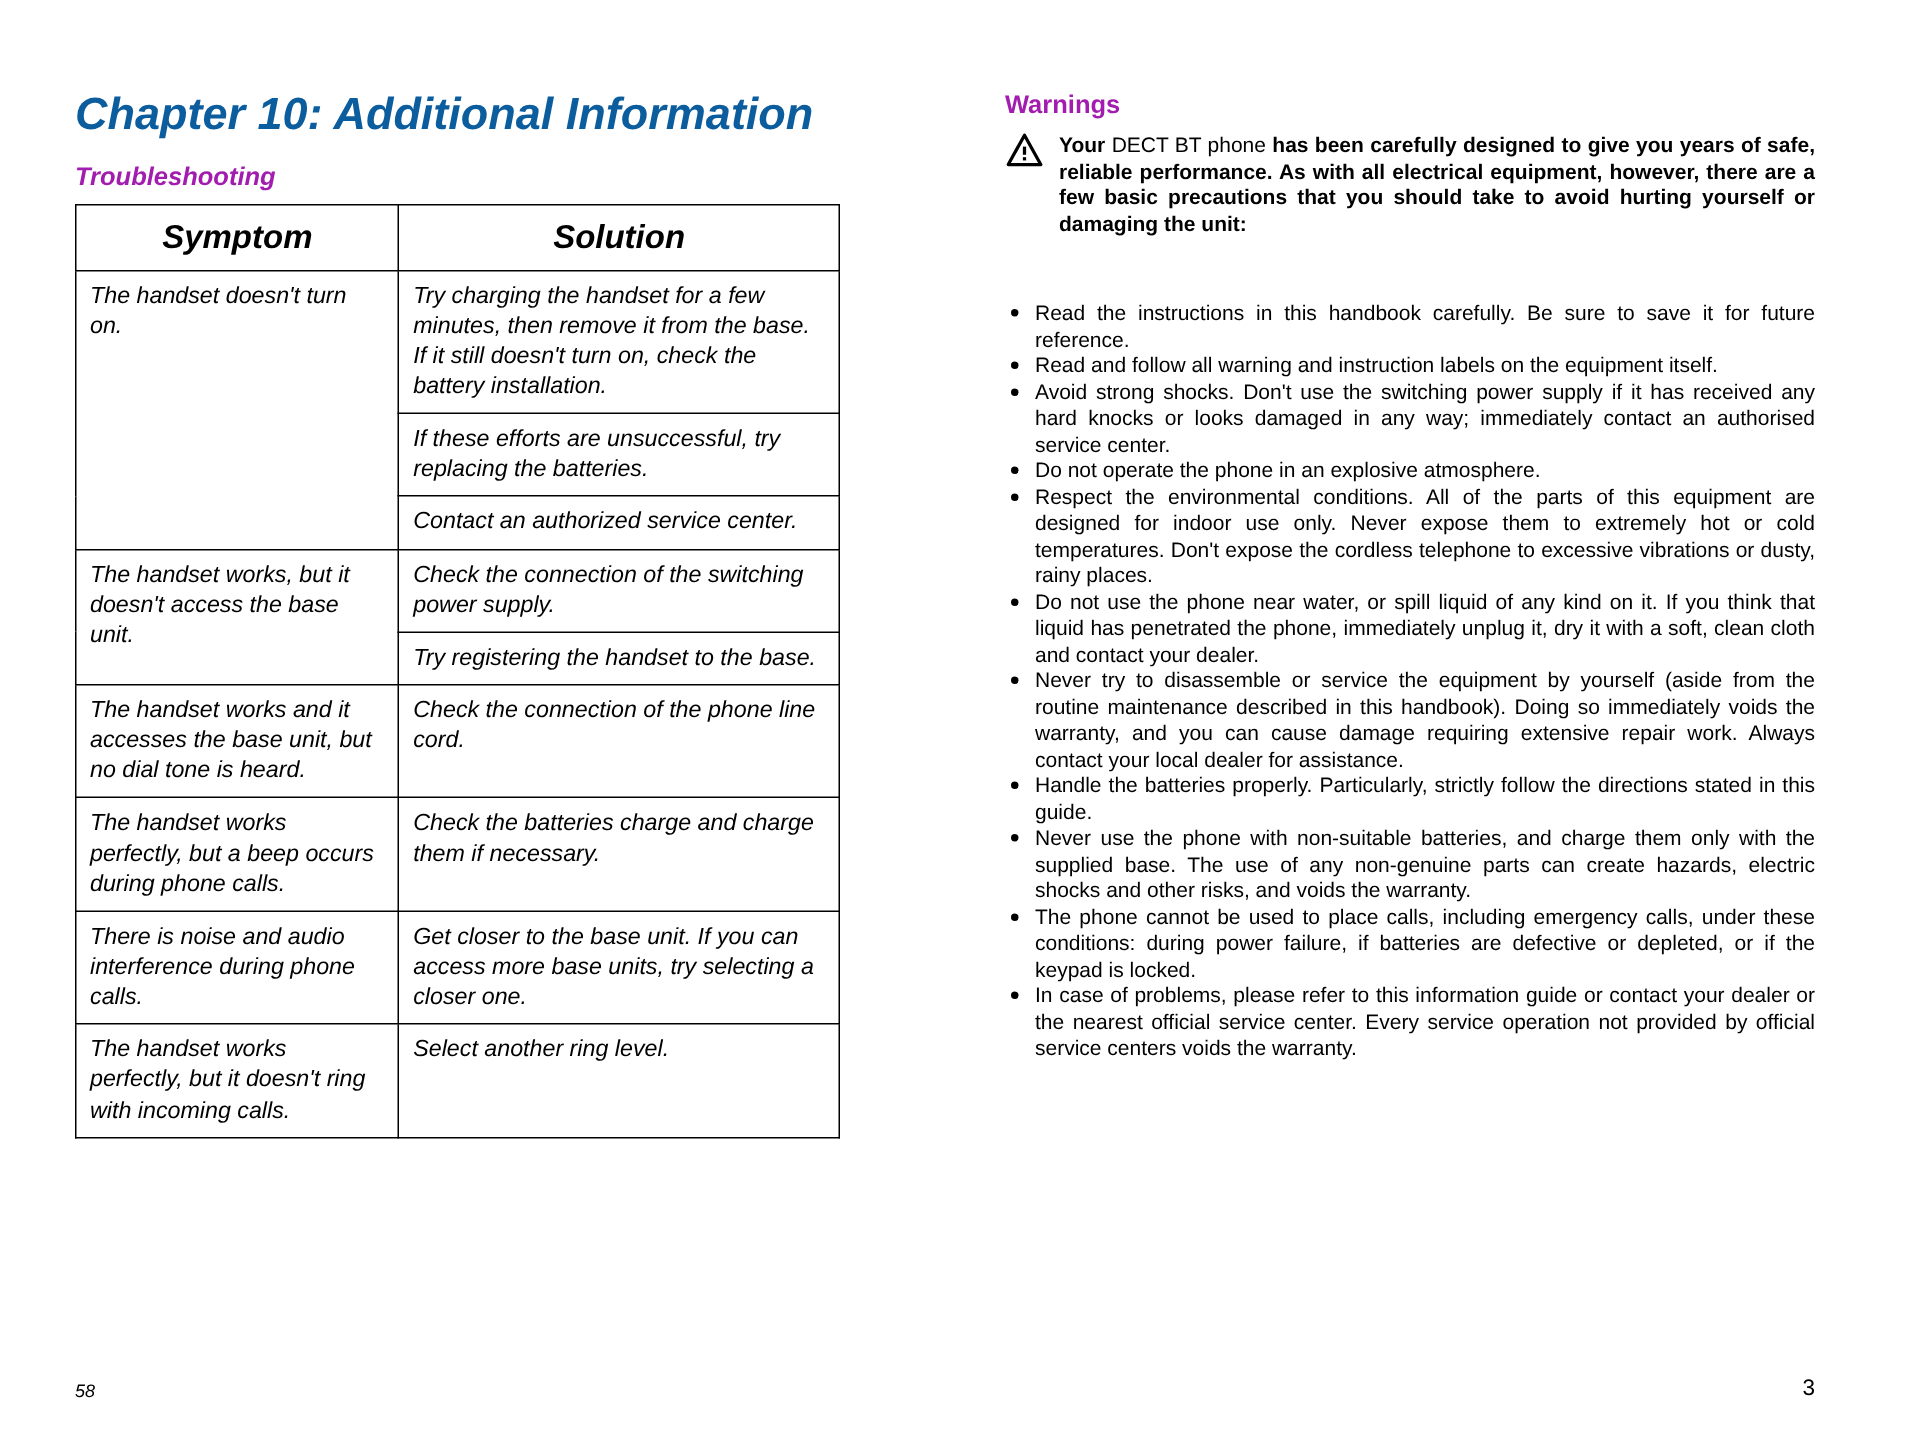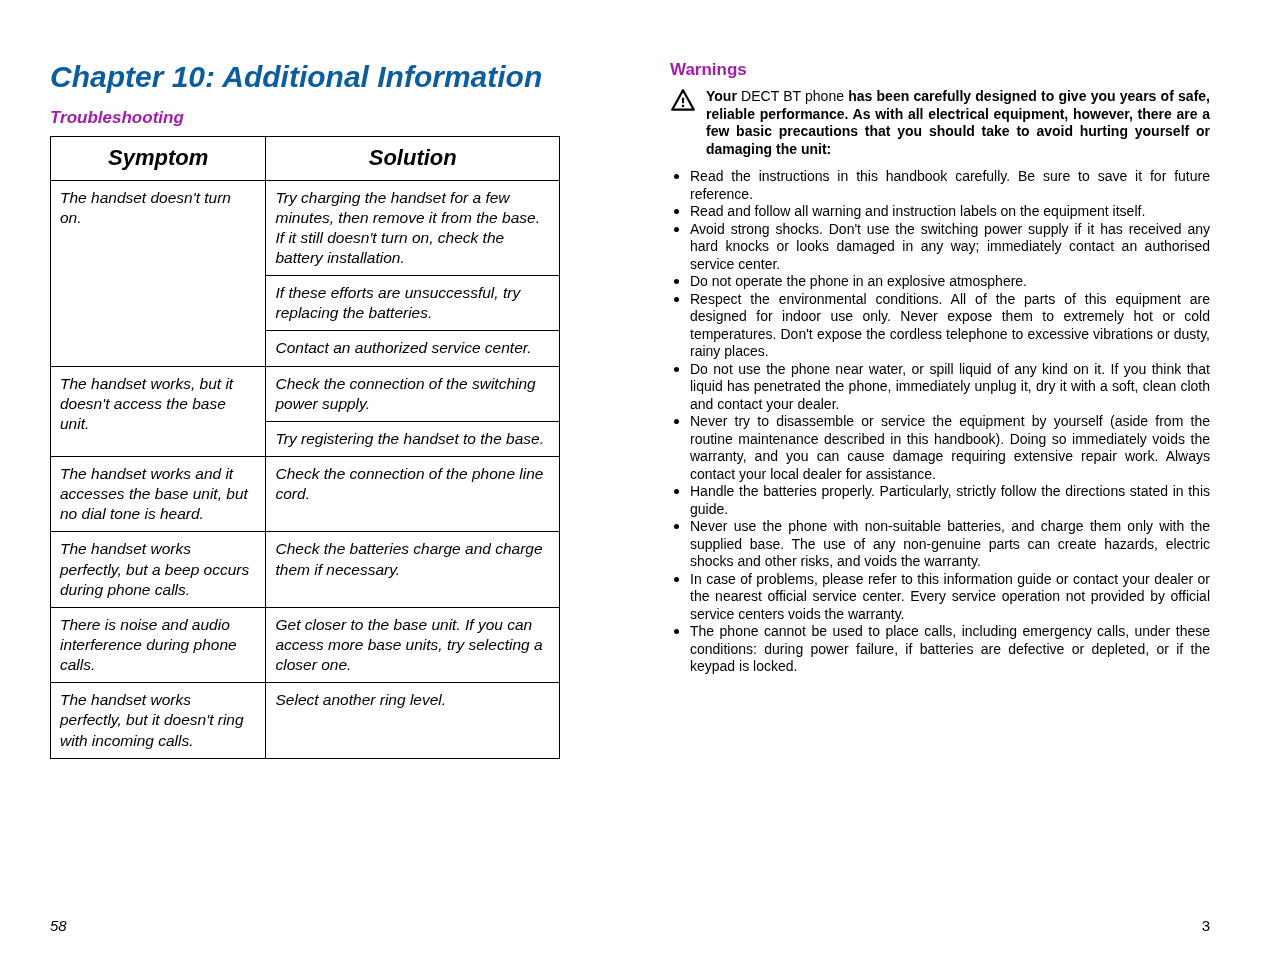--- a/index.html
+++ b/index.html
@@ -51,40 +51,41 @@
     font-size: 14px;
     font-weight: 700;
     text-align: justify;
     line-height: 1.25;
   }
   .warn-text .phone-model { font-weight: 400; }
   ul.bullets {
     list-style: none;
     font-size: 14px;
     line-height: 1.25;
+    margin-top: 32px;
   }
   ul.bullets li {
     position: relative;
     padding-left: 20px;
     text-align: justify;
     margin-bottom: 0px;
   }
   ul.bullets li::before {
     content: "";
     position: absolute;
     left: 4px;
     top: 6px;
     width: 5px;
     height: 5px;
     background: #000;
     border-radius: 50%;
   }
   .page-num-left {
     margin-top: auto;
-    font-size: 15px;
+    font-size: 12px;
     padding-top: 10px;
   }
   .page-num-right {
     margin-top: auto;
     text-align: right;
     font-size: 15px;
     padding-top: 10px;
   }
 </style>
 </head>
@@ -160,18 +161,18 @@
   <ul class="bullets">
     <li>Read the instructions in this handbook carefully. Be sure to save it for future reference.</li>
     <li>Read and follow all warning and instruction labels on the equipment itself.</li>
     <li>Avoid strong shocks. Don't use the switching power supply if it has received any hard knocks or looks damaged in any way; immediately contact an authorised service center.</li>
     <li>Do not operate the phone in an explosive atmosphere.</li>
     <li>Respect the environmental conditions. All of the parts of this equipment are designed for indoor use only. Never expose them to extremely hot or cold temperatures. Don't expose the cordless telephone to excessive vibrations or dusty, rainy places.</li>
     <li>Do not use the phone near water, or spill liquid of any kind on it. If you think that liquid has penetrated the phone, immediately unplug it, dry it with a soft, clean cloth and contact your dealer.</li>
     <li>Never try to disassemble or service the equipment by yourself (aside from the routine maintenance described in this handbook). Doing so immediately voids the warranty, and you can cause damage requiring extensive repair work. Always contact your local dealer for assistance.</li>
     <li>Handle the batteries properly. Particularly, strictly follow the directions stated in this guide.</li>
     <li>Never use the phone with non-suitable batteries, and charge them only with the supplied base. The use of any non-genuine parts can create hazards, electric shocks and other risks, and voids the warranty.</li>
+    <li>The phone cannot be used to place calls, including emergency calls, under these conditions: during power failure, if batteries are defective or depleted, or if the keypad is locked.</li>
     <li>In case of problems, please refer to this information guide or contact your dealer or the nearest official service center. Every service operation not provided by official service centers voids the warranty.</li>
-    <li>The phone cannot be used to place calls, including emergency calls, under these conditions: during power failure, if batteries are defective or depleted, or if the keypad is locked.</li>
   </ul>
 
   <div class="page-num-right">3</div>
 </div>
 
 </body></html>

